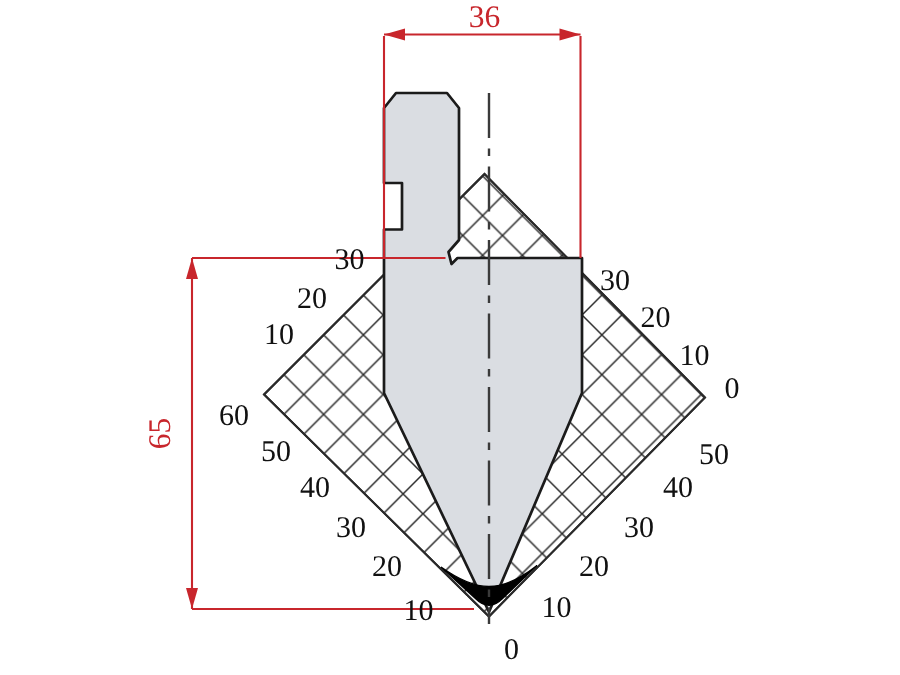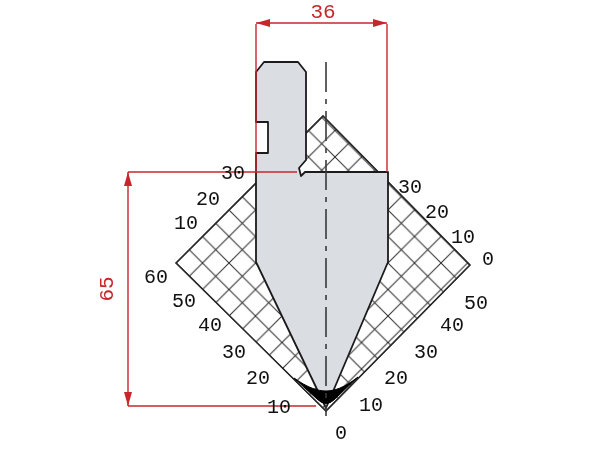--- a/index.html
+++ b/index.html
@@ -6,21 +6,21 @@
     --dimension:#c8262c;
     --body_fill:#dadde2;
     --line:#1b1b1b;
     --hatch:#2a2a2a;
     --centerline:#3a3a3a;
     --bg:#ffffff;
   }
   html,body{margin:0;padding:0;background:var(--bg);}
   .stage{
     position:relative;width:596px;height:450px;background:var(--bg);
-    font-family:Liberation Mono, monospace;
+    font-family:Liberation Serif, serif;
   }
   svg{display:block}
   .diamond-outline{fill:#ffffff;stroke:var(--hatch);stroke-width:1.3;}
   .diamond-fill{stroke:var(--hatch);stroke-width:1.3;}
   .hatch-line{stroke:var(--hatch);stroke-width:1;fill:none;}
   .punch-body{fill:var(--body_fill);stroke:var(--line);stroke-width:1.8;stroke-linejoin:round;}
   .tip-black{fill:#000000;stroke:#000000;stroke-width:1;}
   .centerline{stroke:var(--centerline);stroke-width:1.6;stroke-dasharray:30 7 5 7;fill:none;}
   .red-line{stroke:var(--dimension);stroke-width:1.4;fill:none;}
   .red-arrow{fill:var(--dimension);stroke:none;}

